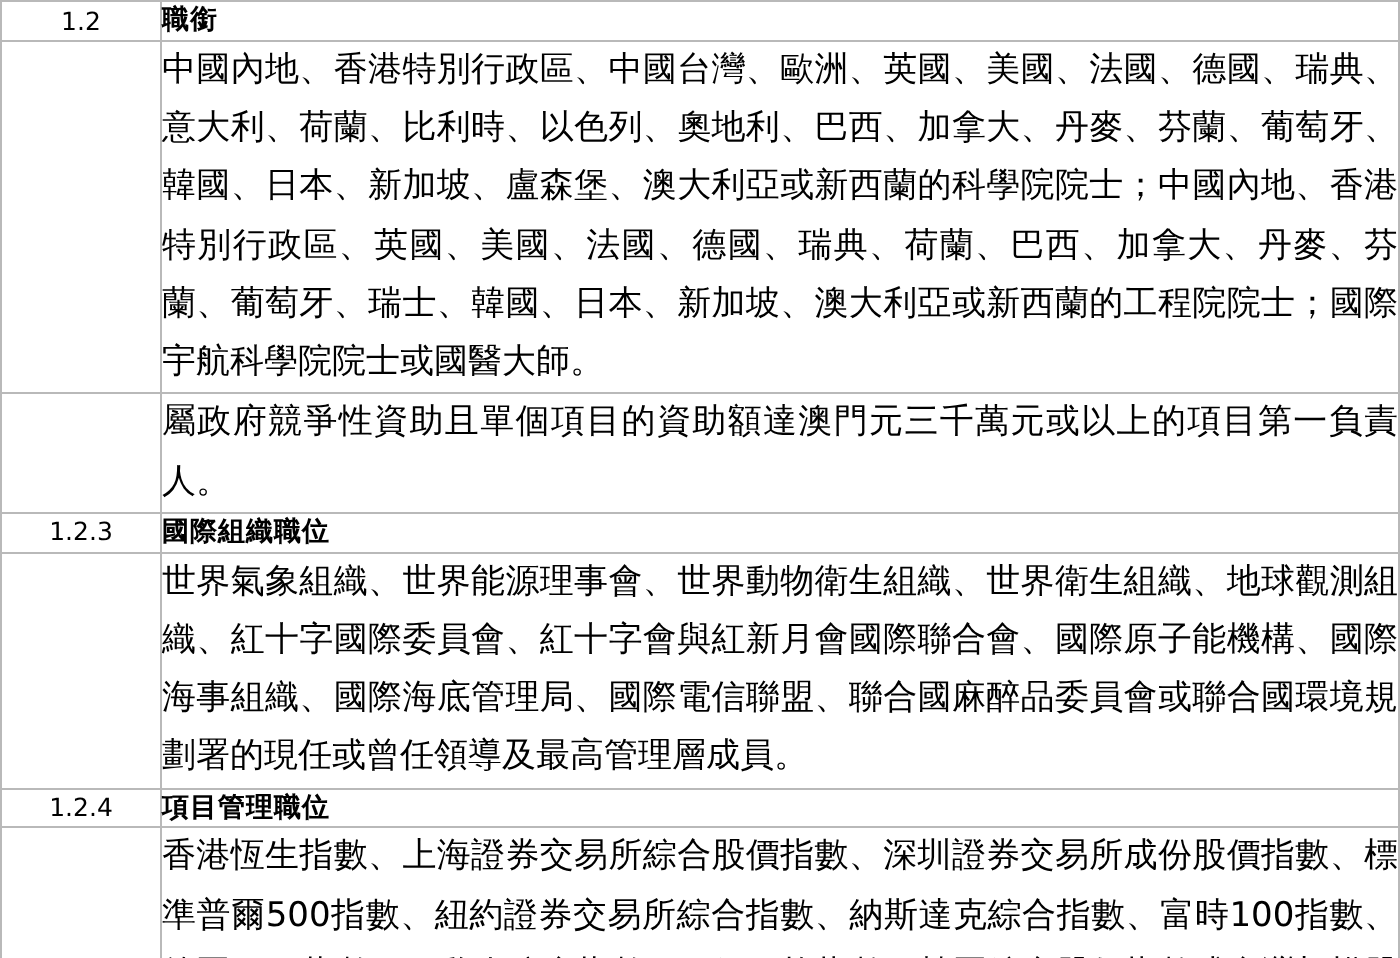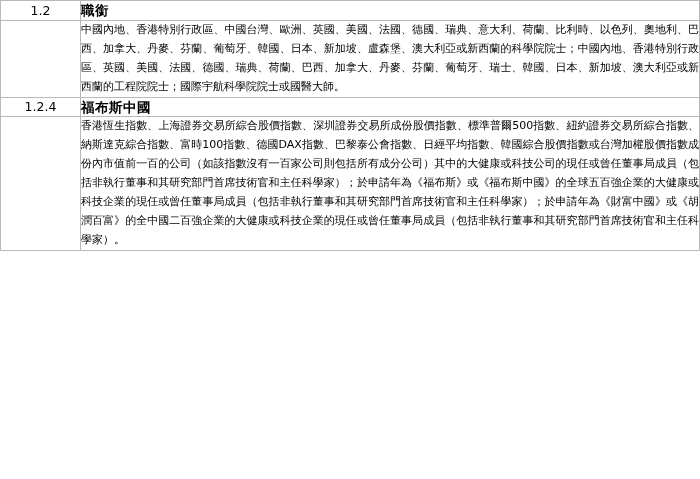--- a/index.html
+++ b/index.html
@@ -42,21 +42,21 @@
     font-weight: bold;
     padding: 6px 10px;
     line-height: 1.4;
     letter-spacing: 0.5px;
     margin-top: 36px;
   }
   .body-row td {
     border-top: 1px solid #b9b9b9;
   }
   .body-cell {
-    font-size: 11px;
+    font-size: 17px;
     line-height: 1.72;
     padding: 8px 14px 10px 14px;
     text-align: justify;
     text-justify: inter-ideograph;
   }
   .blank-cell {
     border-right: 1px solid #b9b9b9;
   }
 </style>
 </head>
@@ -73,25 +73,37 @@
       <tr>
         <td class="num-cell">1.2</td>
         <td class="title-cell">職銜</td>
       </tr>
 
       <tr class="body-row">
         <td class="blank-cell"></td>
         <td class="body-cell">中國內地、香港特別行政區、中國台灣、歐洲、英國、美國、法國、德國、瑞典、意大利、荷蘭、比利時、以色列、奧地利、巴西、加拿大、丹麥、芬蘭、葡萄牙、韓國、日本、新加坡、盧森堡、澳大利亞或新西蘭的科學院院士；中國內地、香港特別行政區、英國、美國、法國、德國、瑞典、荷蘭、巴西、加拿大、丹麥、芬蘭、葡萄牙、瑞士、韓國、日本、新加坡、澳大利亞或新西蘭的工程院院士；國際宇航科學院院士或國醫大師。</td>
       </tr>
 
+      <tr class="body-row">
+        <td class="blank-cell"></td>
+        <td class="body-cell">屬政府競爭性資助且單個項目的資助額達澳門元三千萬元或以上的項目第一負責人。</td>
+      </tr>
 
+      <tr>
+        <td class="num-cell">1.2.3</td>
+        <td class="title-cell">國際組織職位</td>
+      </tr>
+      <tr class="body-row">
+        <td class="blank-cell"></td>
+        <td class="body-cell">世界氣象組織、世界能源理事會、世界動物衛生組織、世界衛生組織、地球觀測組織、紅十字國際委員會、紅十字會與紅新月會國際聯合會、國際原子能機構、國際海事組織、國際海底管理局、國際電信聯盟、聯合國麻醉品委員會或聯合國環境規劃署的現任或曾任領導及最高管理層成員。</td>
+      </tr>
 
       <tr>
         <td class="num-cell">1.2.4</td>
-        <td class="title-cell">福布斯中國</td>
+        <td class="title-cell">項目管理職位</td>
       </tr>
       <tr class="body-row">
         <td class="blank-cell"></td>
         <td class="body-cell">香港恆生指數、上海證券交易所綜合股價指數、深圳證券交易所成份股價指數、標準普爾500指數、紐約證券交易所綜合指數、納斯達克綜合指數、富時100指數、德國DAX指數、巴黎泰公會指數、日經平均指數、韓國綜合股價指數或台灣加權股價指數成份內市值前一百的公司（如該指數沒有一百家公司則包括所有成分公司）其中的大健康或科技公司的現任或曾任董事局成員（包括非執行董事和其研究部門首席技術官和主任科學家）；於申請年為《福布斯》或《福布斯中國》的全球五百強企業的大健康或科技企業的現任或曾任董事局成員（包括非執行董事和其研究部門首席技術官和主任科學家）；於申請年為《財富中國》或《胡潤百富》的全中國二百強企業的大健康或科技企業的現任或曾任董事局成員（包括非執行董事和其研究部門首席技術官和主任科學家）。</td>
       </tr>
 
     </tbody>
   </table>
 </div>
 

